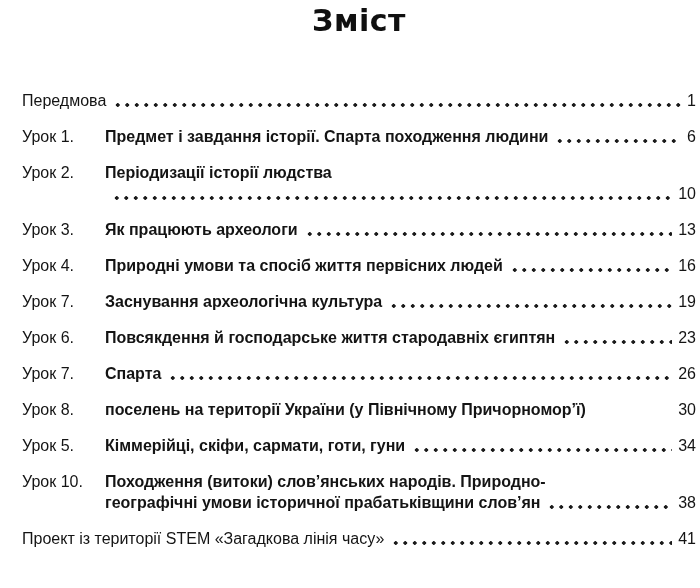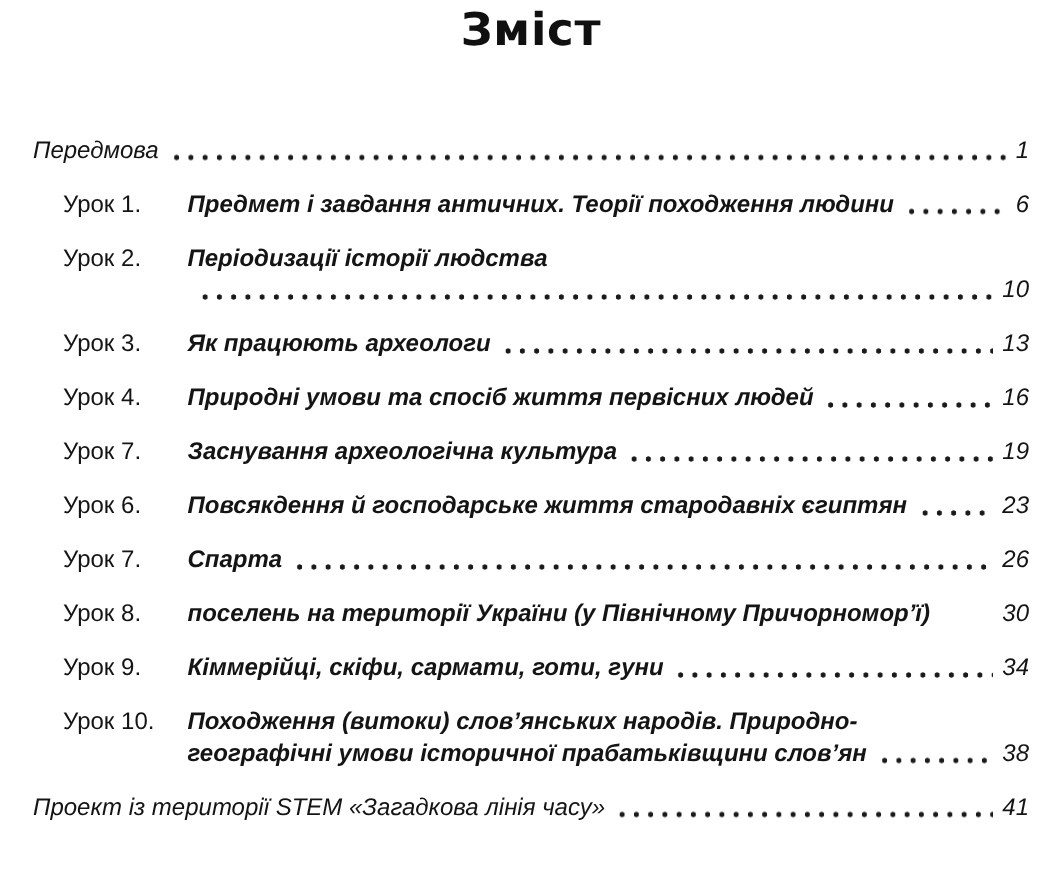--- a/index.html
+++ b/index.html
@@ -11,21 +11,21 @@
     width: 700px;
     height: 588px;
     overflow: hidden;
     font-family: "Liberation Sans", sans-serif;
     color: #141414;
   }
   .page {
     box-sizing: border-box;
     width: 700px;
     height: 588px;
-    padding: 4px 14px 0 22px;
+    padding: 4px 4px 0 22px;
     background: #ffffff;
   }
   .page-title {
     margin: 0;
     font-family: "DejaVu Sans", "Liberation Sans", sans-serif;
     font-size: 30px;
     line-height: 34px;
     font-weight: bold;
     text-align: center;
     letter-spacing: 0.5px;
@@ -38,33 +38,31 @@
     display: flex;
     align-items: flex-start;
     font-size: 16px;
     line-height: 21px;
     margin-bottom: 15px;
   }
   .entry-label {
     flex: 0 0 83px;
     white-space: nowrap;
     font-weight: normal;
-    margin-left: 20px;
   }
   .entry-body {
     flex: 1 1 auto;
     min-width: 0;
   }
   .entry-body.bold .line-text {
     font-weight: bold;
   }
   .line {
     display: flex;
     align-items: baseline;
-    font-style: italic;
   }
   .line-text {
     white-space: nowrap;
   }
   .leader {
     flex: 1 1 auto;
     align-self: flex-end;
     height: 4px;
     margin: 0 6px 4px 7px;
     background-image: radial-gradient(circle at 50% 50%, #1a1a1a 1.55px, transparent 1.95px);
@@ -94,21 +92,21 @@
             <span class="leader"></span>
             <span class="pagenum">1</span>
           </div>
         </div>
   </div>
 
   <div class="entry">
     <span class="entry-label">Урок 1.</span>
     <div class="entry-body bold">
           <div class="line">
-            <span class="line-text">Предмет і завдання античних. Теорії походження людини</span>
+            <span class="line-text">Предмет і завдання історії. Спарта походження людини</span>
             <span class="leader"></span>
             <span class="pagenum">6</span>
           </div>
         </div>
   </div>
 
   <div class="entry">
     <span class="entry-label">Урок 2.</span>
     <div class="entry-body bold">
           <div class="line">
@@ -181,21 +179,21 @@
     <div class="entry-body bold">
           <div class="line">
             <span class="line-text">поселень на території України (у Північному Причорномор’ї)</span>
             <span class="leader no-dots"></span>
             <span class="pagenum">30</span>
           </div>
         </div>
   </div>
 
   <div class="entry">
-    <span class="entry-label">Урок 9.</span>
+    <span class="entry-label">Урок 5.</span>
     <div class="entry-body bold">
           <div class="line">
             <span class="line-text">Кіммерійці, скіфи, сармати, готи, гуни</span>
             <span class="leader"></span>
             <span class="pagenum">34</span>
           </div>
         </div>
   </div>
 
   <div class="entry">

